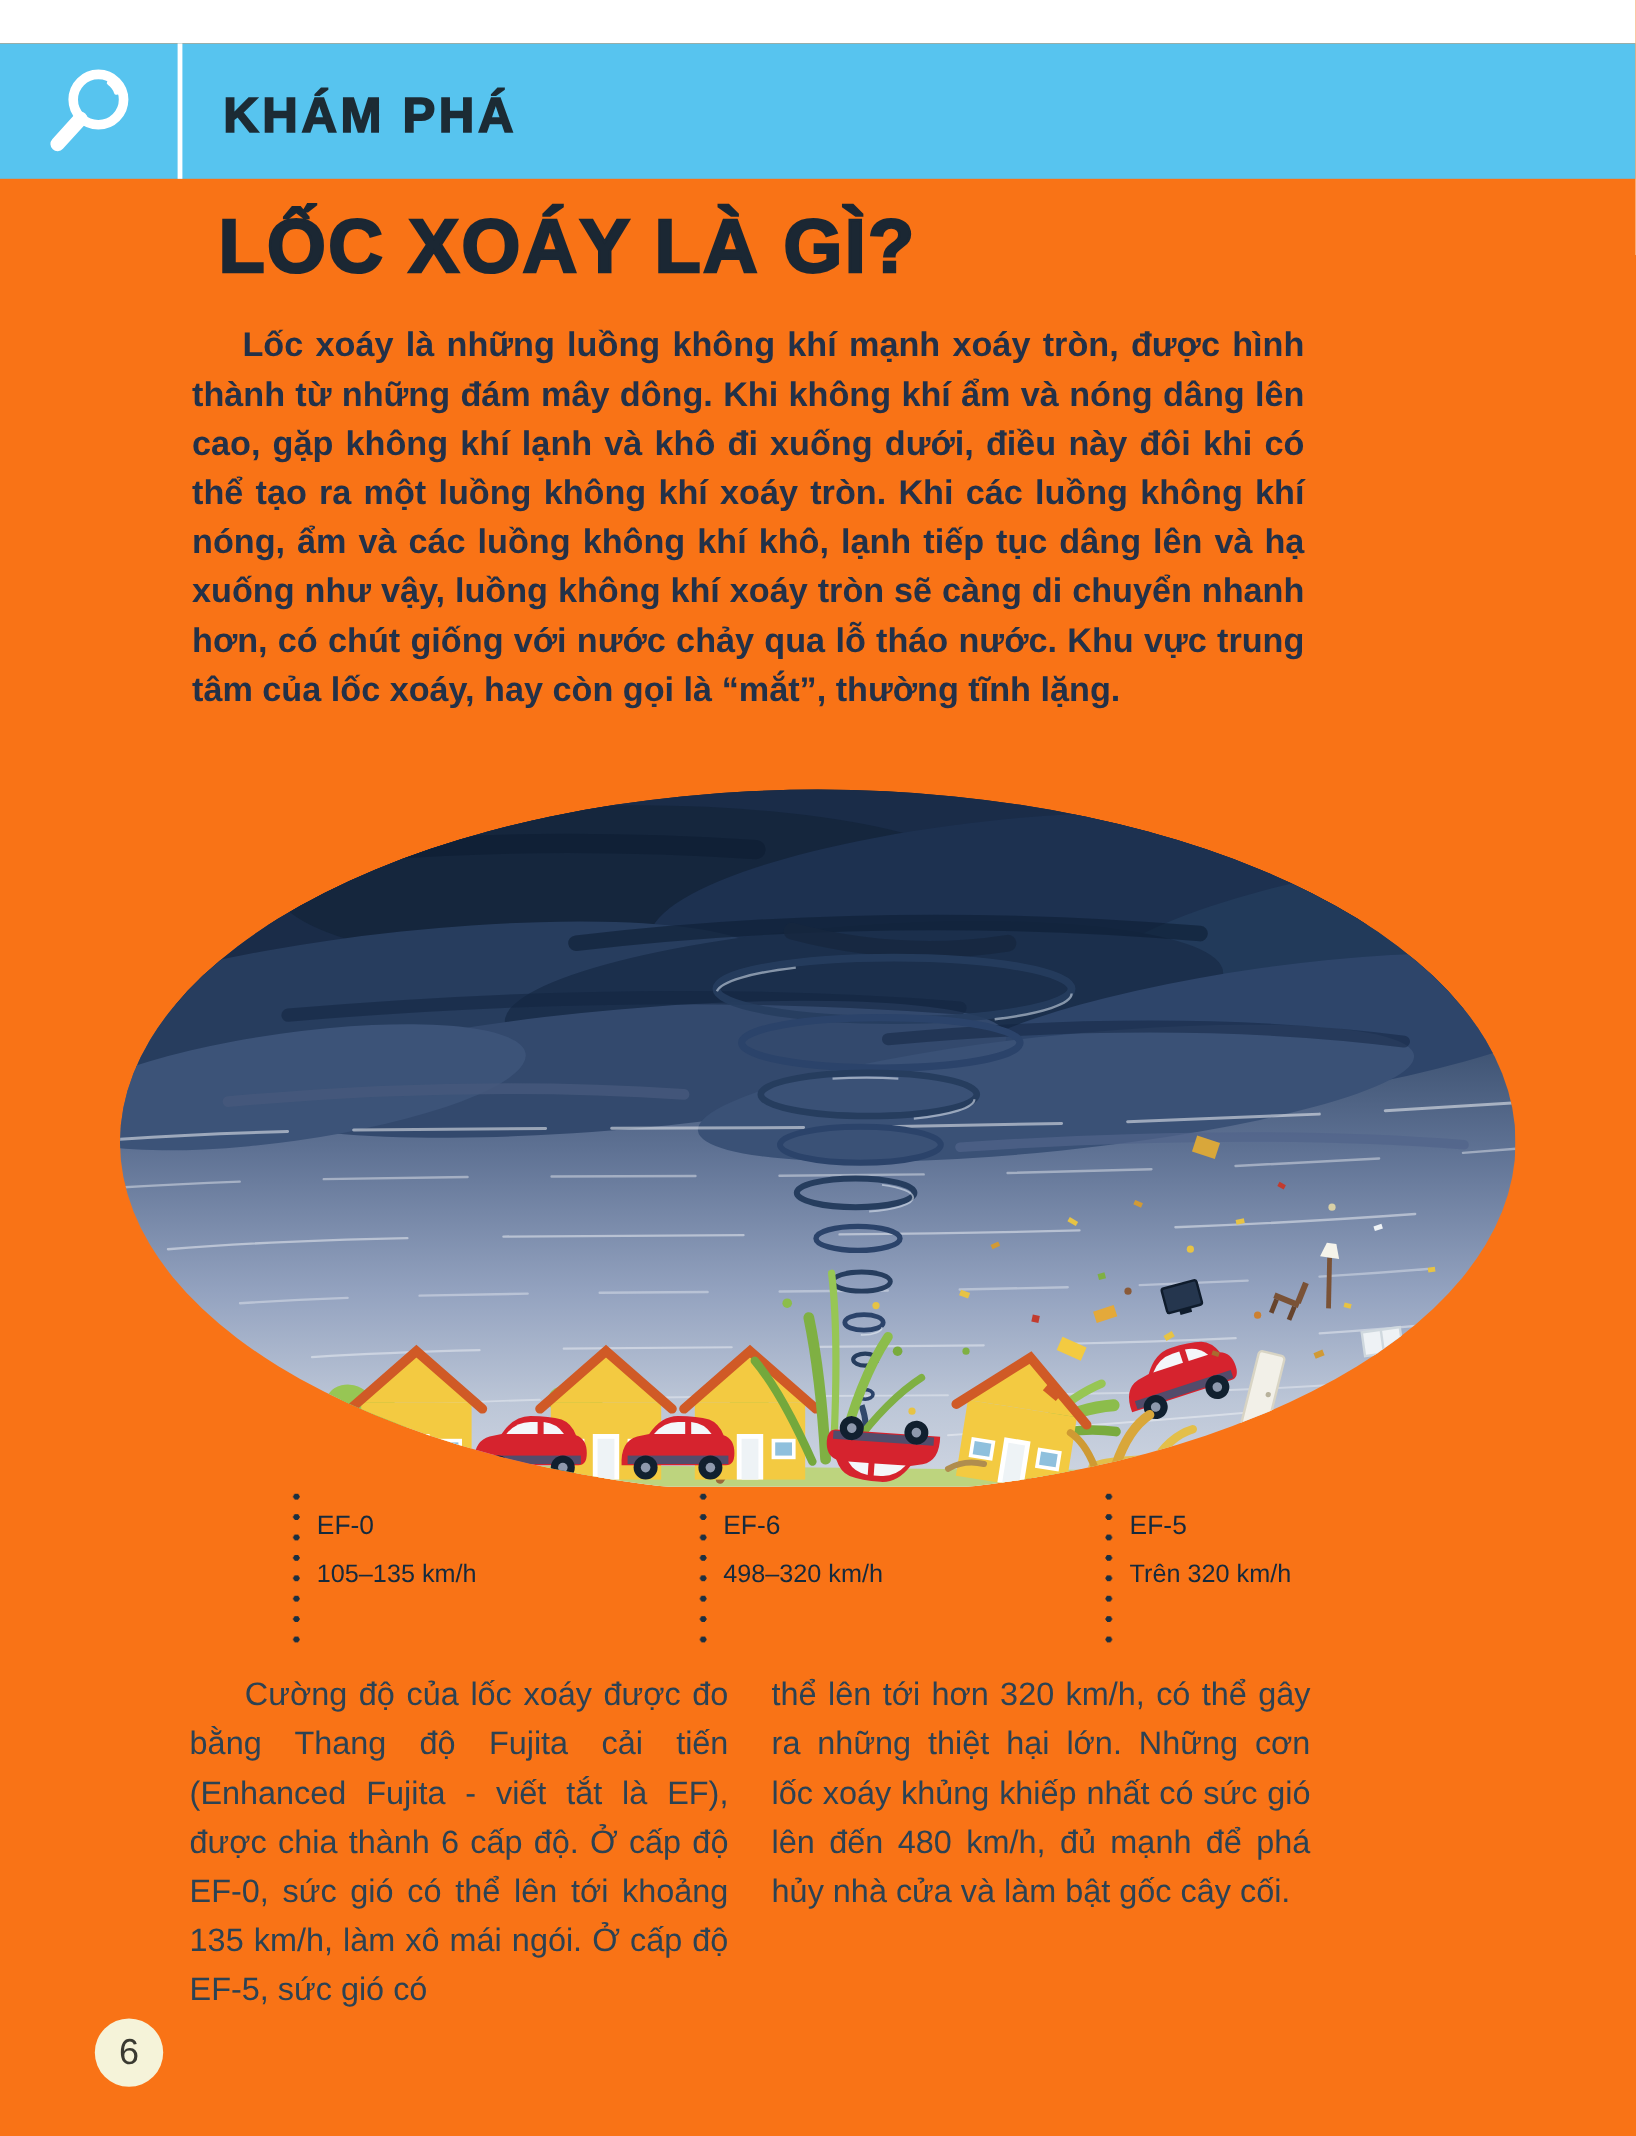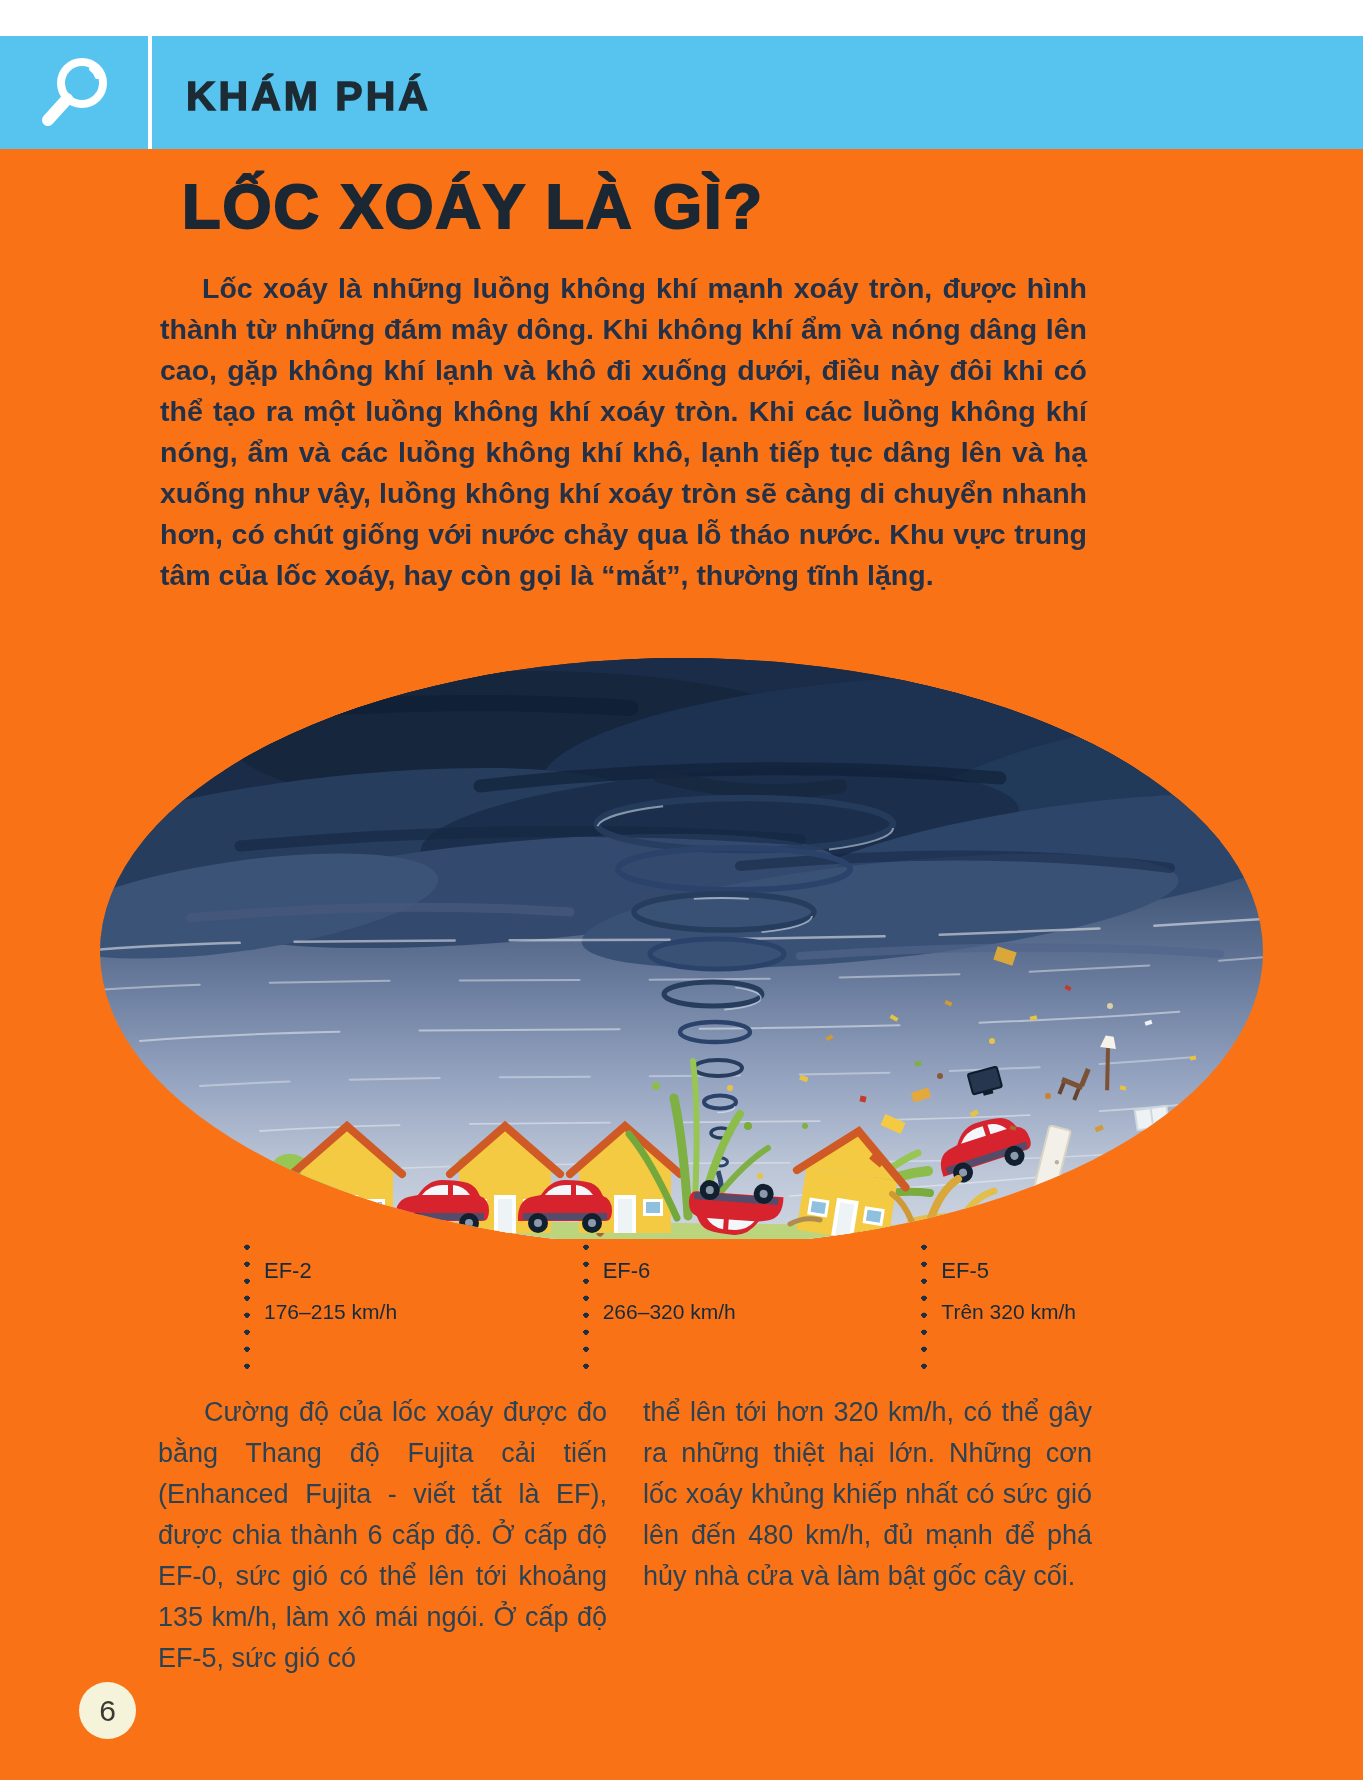--- a/index.html
+++ b/index.html
@@ -299,27 +299,27 @@
         <circle cx="660" cy="520" r="3" fill="#e7c344"></circle>
         <circle cx="705" cy="470" r="3" fill="#7fb043"></circle>
       </g>
     </g>
   </svg>
   </div>
 
   <div class="ef-scale">
     <div class="ef-col">
       <div class="ef-dots"></div>
-      <div class="ef-label">EF-2</div>
-      <div class="ef-speed">176–215 km/h</div>
+      <div class="ef-label">EF-0</div>
+      <div class="ef-speed">105–135 km/h</div>
     </div>
     <div class="ef-col">
       <div class="ef-dots"></div>
       <div class="ef-label">EF-6</div>
-      <div class="ef-speed">266–320 km/h</div>
+      <div class="ef-speed">498–320 km/h</div>
     </div>
     <div class="ef-col">
       <div class="ef-dots"></div>
       <div class="ef-label">EF-5</div>
       <div class="ef-speed">Trên 320 km/h</div>
     </div>
   </div>
 
   <div class="columns">
     <div class="col first">Cường độ của lốc xoáy được đo bằng Thang độ Fujita cải tiến (Enhanced Fujita - viết tắt là EF), được chia thành 6 cấp độ. Ở cấp độ EF-0, sức gió có thể lên tới khoảng 135 km/h, làm xô mái ngói. Ở cấp độ EF-5, sức gió có</div>

